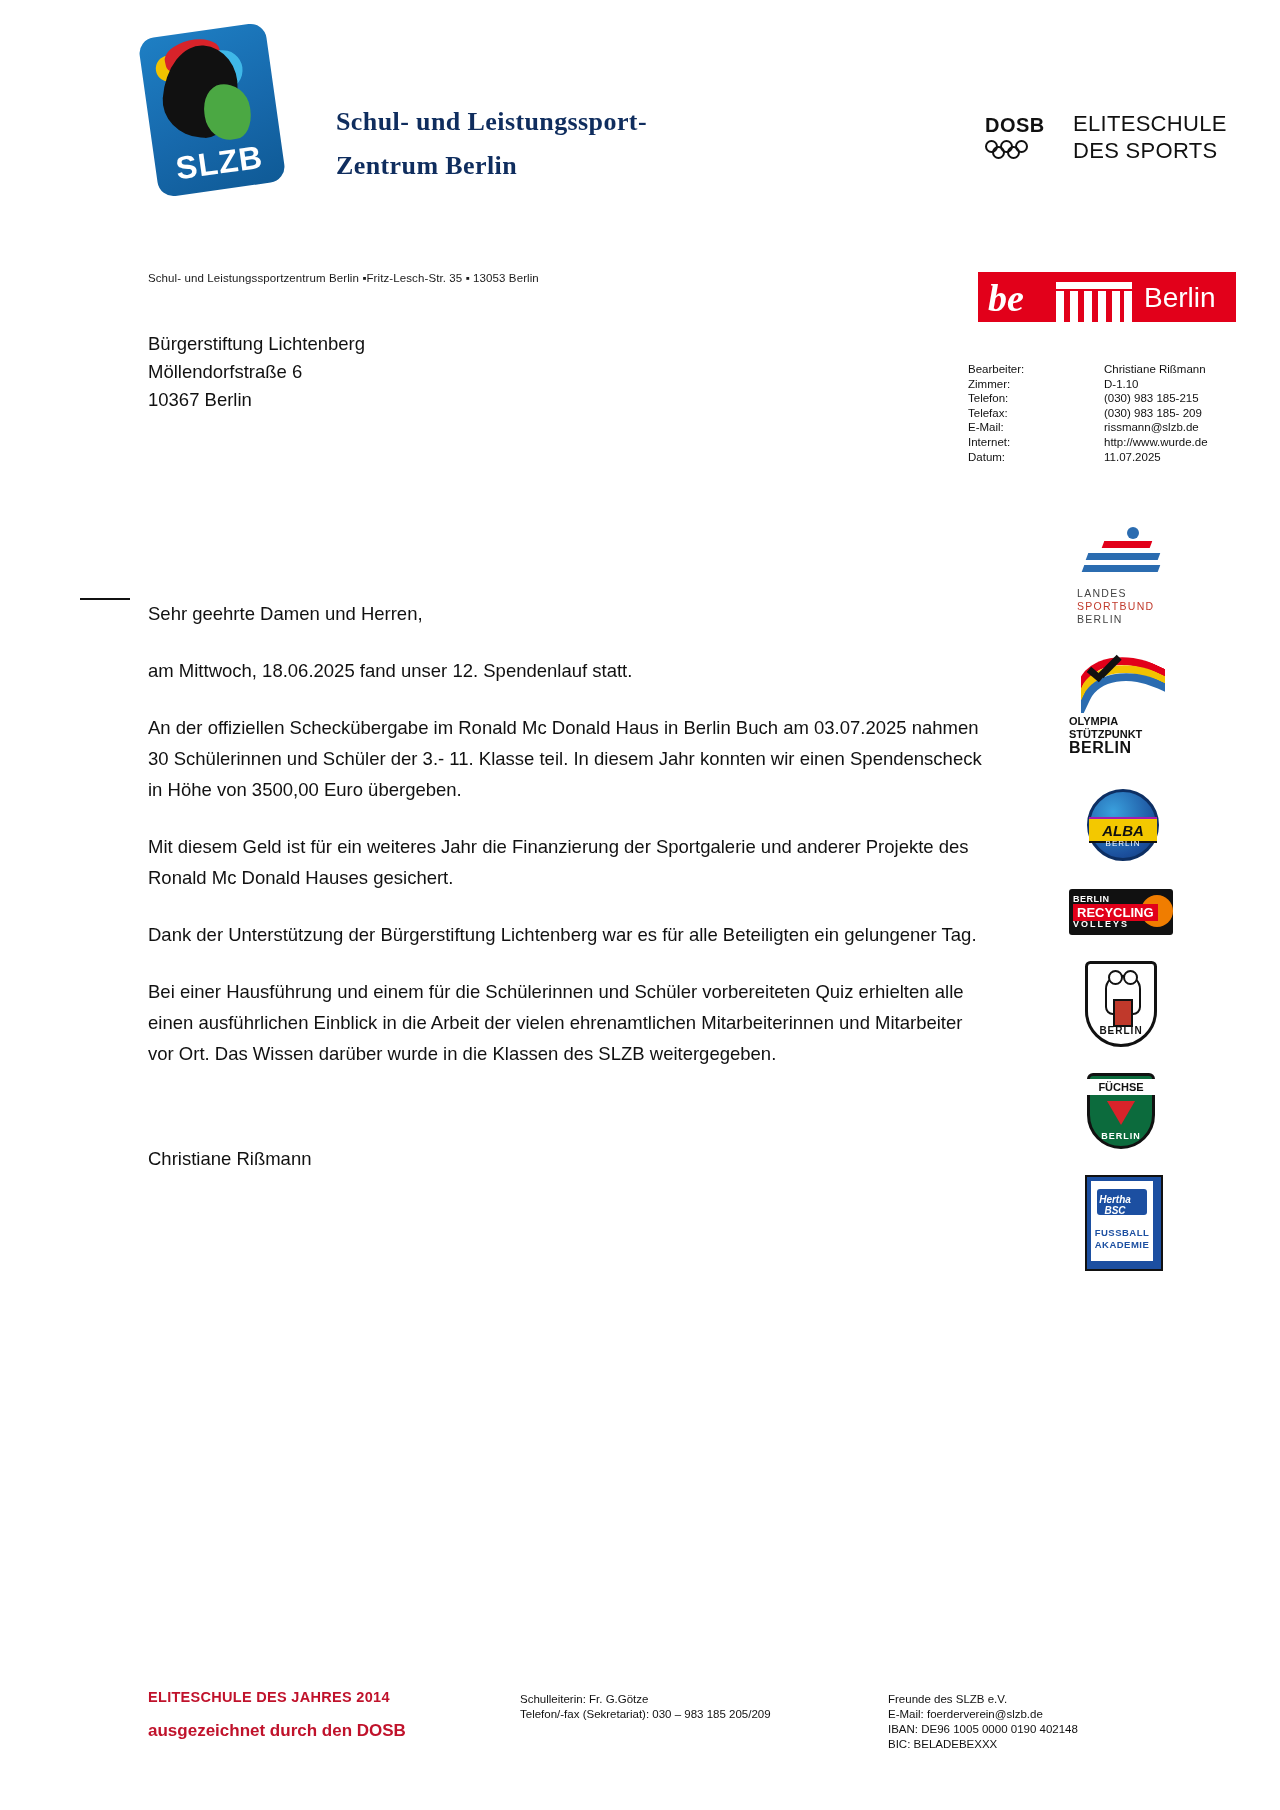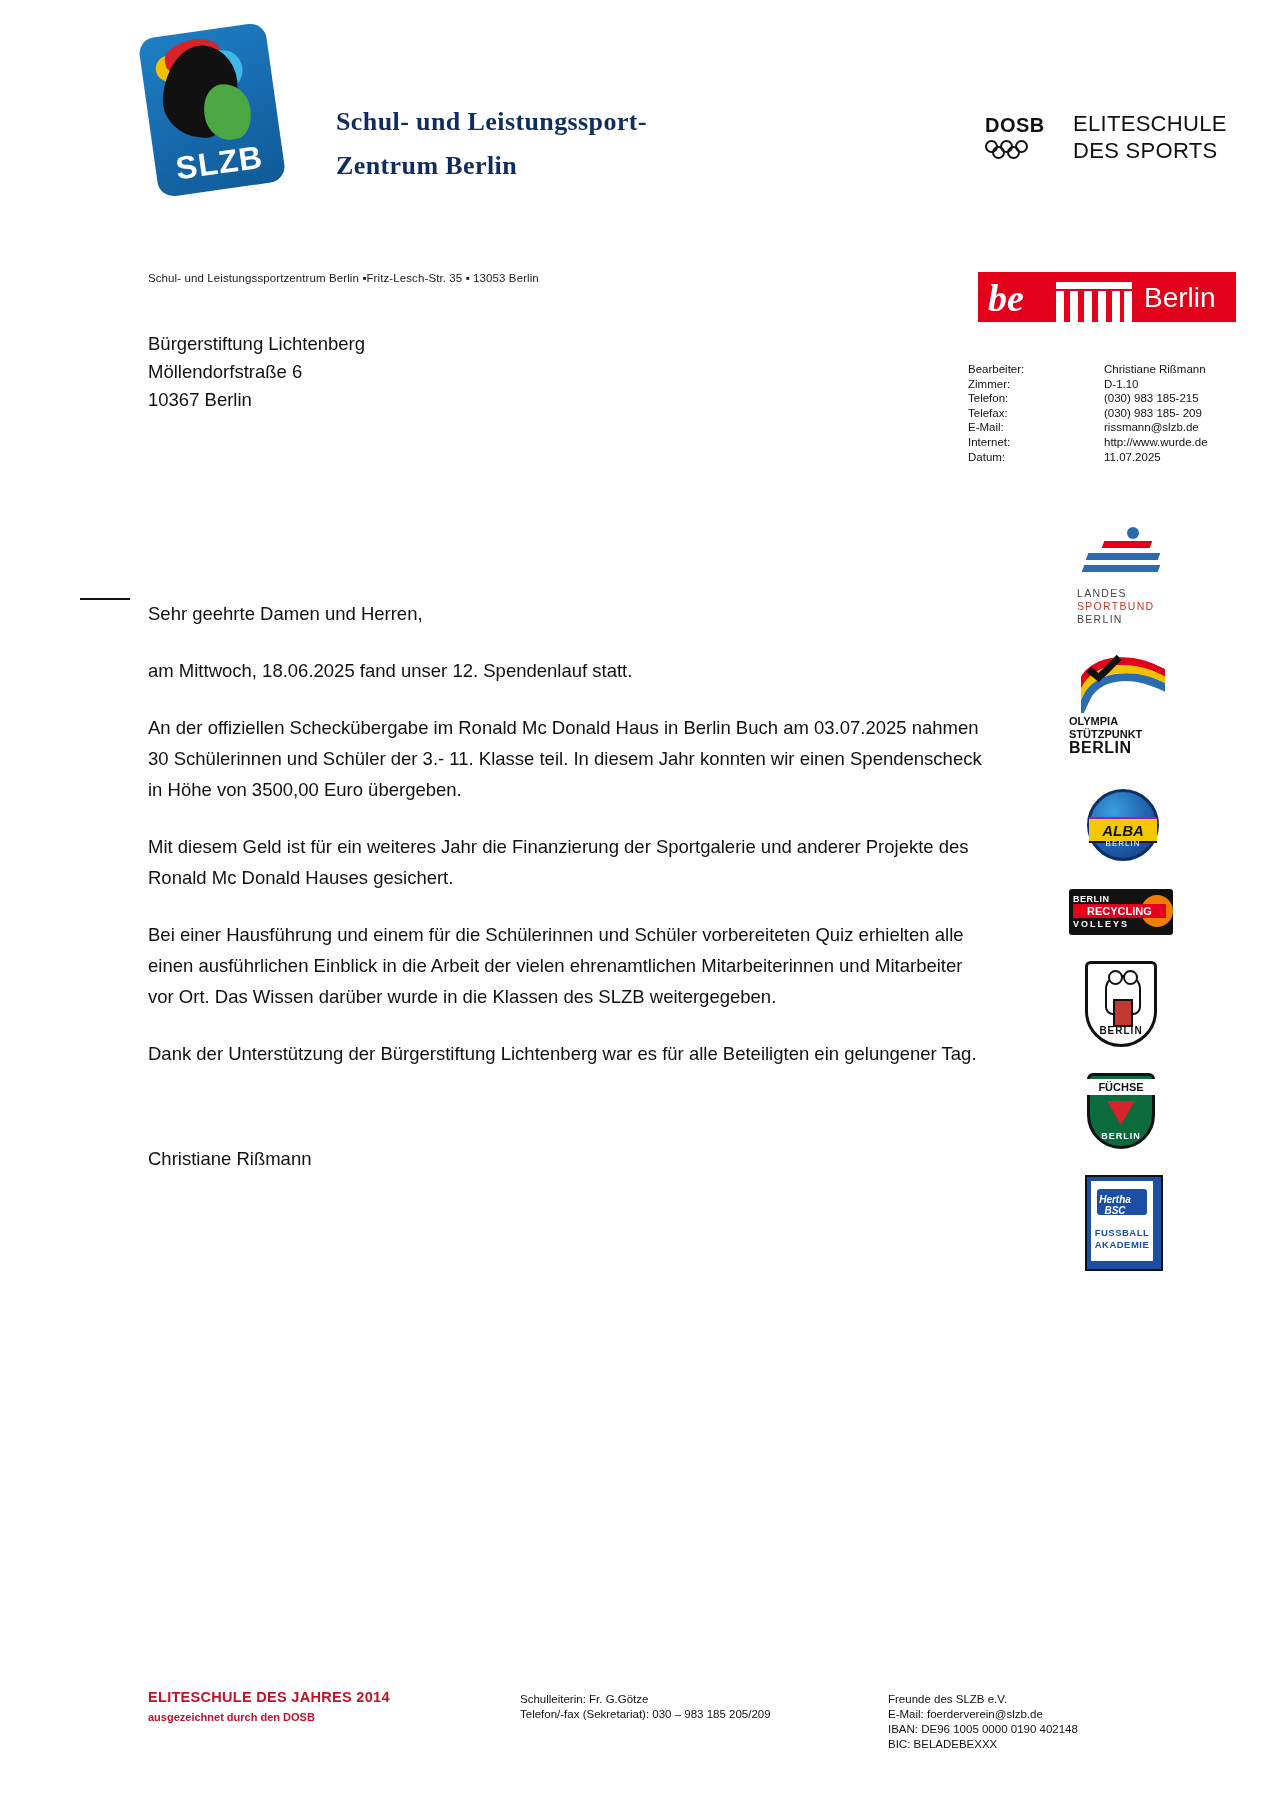--- a/index.html
+++ b/index.html
@@ -271,21 +271,21 @@
   }
   .alba .sub { position: absolute; left: 26px; top: 52px; width: 68px; text-align: center; font-size: 8px; color: #fff; letter-spacing: 1px; }
 
   
   .volleys { height: 56px; }
   .volleys .box {
     position: absolute; left: 6px; top: 0;
     width: 104px; height: 46px; background: #111; border-radius: 3px;
   }
   .volleys .r1 { position: absolute; left: 10px; top: 5px; font-size: 9px; color: #fff; font-weight: bold; letter-spacing: 0.5px; }
-  .volleys .r2 { position: absolute; left: 10px; top: 15px; font-size: 11px; background: #e2001a; color: #fff; font-weight: bold; padding: 1px 14px; }
+  .volleys .r2 { position: absolute; left: 10px; top: 15px; font-size: 13px; background: #e2001a; color: #fff; font-weight: bold; padding: 1px 4px; }
   .volleys .r3 { position: absolute; left: 10px; top: 30px; font-size: 9px; color: #fff; font-weight: bold; letter-spacing: 2px; }
   .volleys .ball { position: absolute; right: 6px; top: 6px; width: 32px; height: 32px; border-radius: 50%; background: #f07d00; }
 
   
   .eisbaeren { height: 96px; }
   .eisbaeren .shield {
     position: absolute; left: 22px; top: 0;
     width: 72px; height: 86px;
     background: #fff; border: 3px solid #111;
     border-radius: 6px 6px 40px 40px;
@@ -336,21 +336,21 @@
     line-height: 15px;
     color: #111;
   }
   .footer .col-left {
     position: absolute; left: 148px; top: 0;
   }
   .footer .fe-title {
     color: #c0122b; font-weight: bold; font-size: 14.5px; letter-spacing: 0.3px;
   }
   .footer .fe-sub {
-    color: #c0122b; font-weight: bold; font-size: 11px; margin-top: 5px;
+    color: #c0122b; font-weight: bold; font-size: 17px; margin-top: 18px;
   }
   .footer .col-mid { position: absolute; left: 520px; top: 2px; }
   .footer .col-right { position: absolute; left: 888px; top: 2px; }
 </style>
 </head>
 <body>
 
 <div class="page">
 
   <div class="logo-slzb">
@@ -418,22 +418,22 @@
     <div class="row"><span class="k">Datum:</span><span class="v">11.07.2025</span></div>
   </div>
 
   <div class="fold-mark"></div>
 
   <div class="body-text">
     <p>Sehr geehrte Damen und Herren,</p>
     <p>am Mittwoch, 18.06.2025 fand unser 12. Spendenlauf statt.</p>
     <p>An der offiziellen Scheckübergabe im Ronald Mc Donald Haus in Berlin Buch am 03.07.2025 nahmen 30 Schülerinnen und Schüler der 3.- 11. Klasse teil. In diesem Jahr konnten wir einen Spendenscheck in Höhe von 3500,00 Euro übergeben.</p>
     <p>Mit diesem Geld ist für ein weiteres Jahr die Finanzierung der Sportgalerie und anderer Projekte des Ronald Mc Donald Hauses gesichert.</p>
+    <p>Dank der Unterstützung der Bürgerstiftung Lichtenberg war es für alle Beteiligten ein gelungener Tag.</p>
     <p>Bei einer Hausführung und einem für die Schülerinnen und Schüler vorbereiteten Quiz erhielten alle einen ausführlichen Einblick in die Arbeit der vielen ehrenamtlichen Mitarbeiterinnen und Mitarbeiter vor Ort. Das Wissen darüber wurde in die Klassen des SLZB weitergegeben.</p>
-    <p>Dank der Unterstützung der Bürgerstiftung Lichtenberg war es für alle Beteiligten ein gelungener Tag.</p>
     <div class="sig">
       <p>Christiane Rißmann</p>
     </div>
   </div>
 
   <div class="sponsors">
 
     <div class="sponsor lsb">
       <div class="bars">
         <div class="dot"></div>

